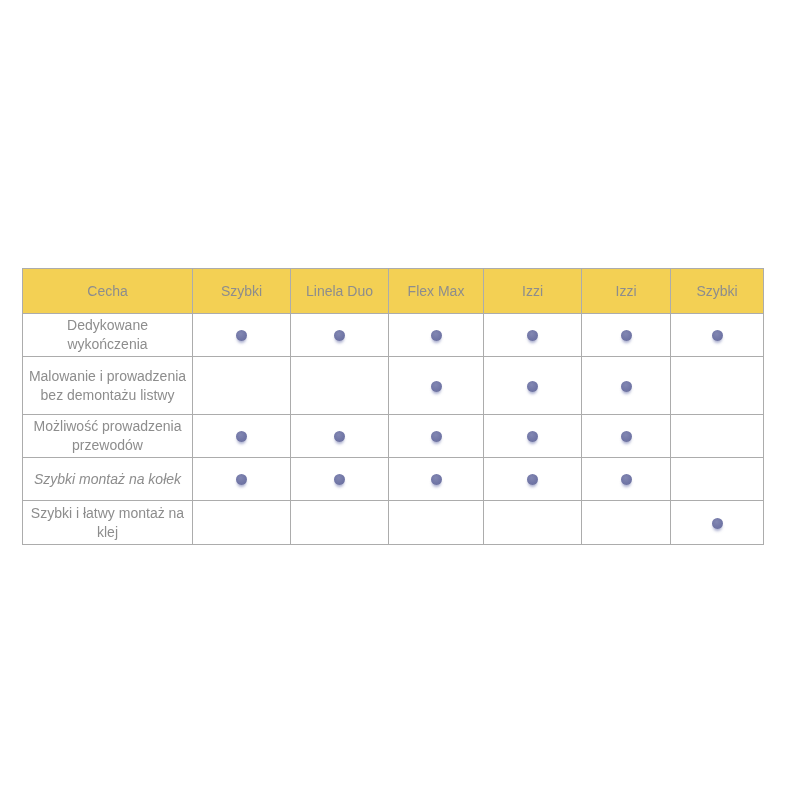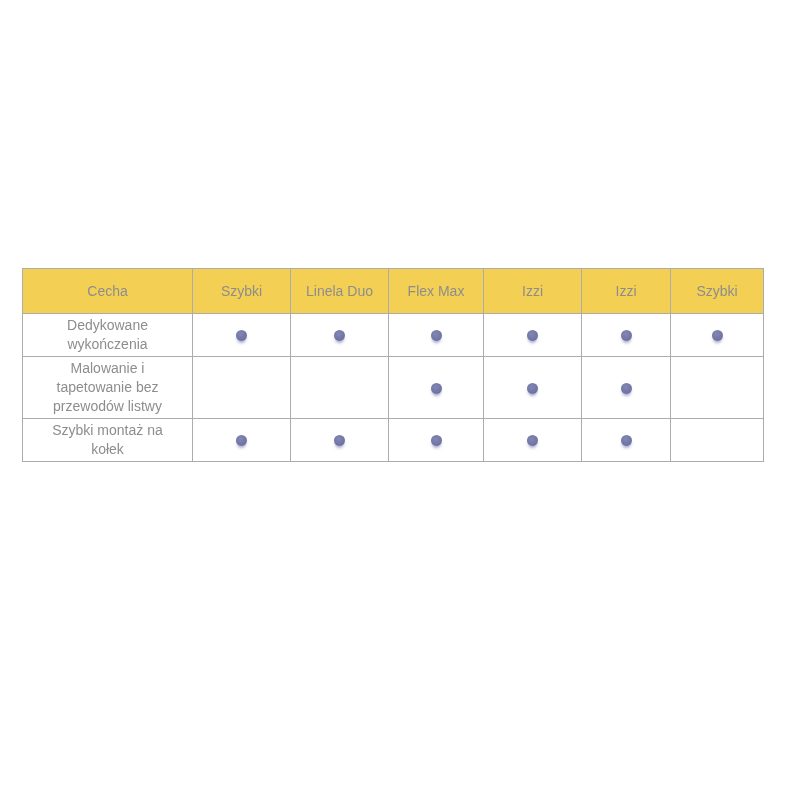--- a/index.html
+++ b/index.html
@@ -32,28 +32,28 @@
     color: var(--header-text, #8D8D8D);
     font-size: 14px;
     line-height: 18px;
     height: 42px;
     padding: 1px 14px;
   }
   td {
     color: var(--body-text, #8D8D8D);
     font-size: 14px;
     line-height: 19px;
-    padding: 2px 12px;
+    padding: 2px 4px;
     background: #ffffff;
     margin-left: 6px;
   }
   tbody tr:nth-child(1) { height: 41px; }
   tbody tr:nth-child(2) { height: 58px; }
   tbody tr:nth-child(3) { height: 43px; }
-  tbody tr:nth-child(4) { height: 43px; }
+  tbody tr:nth-child(4) { height: 43px; font-style: italic; }
   tbody tr:nth-child(5) { height: 44px; }
   .dot {
     display: inline-block;
     width: 11px; height: 11px;
     border-radius: 50%;
     background: radial-gradient(circle at 42% 35%, #8287b2 0%, var(--dot, #7176A6) 55%, #696e9d 100%);
     box-shadow: 0 3px 3px -1px var(--dot-shadow, rgba(140,145,190,0.75));
     vertical-align: middle;
   }
 </style>
@@ -86,32 +86,50 @@
       <tr>
         <td>Dedykowane wykończenia</td>
         <td><span class="dot"></span></td>
         <td><span class="dot"></span></td>
         <td><span class="dot"></span></td>
         <td><span class="dot"></span></td>
         <td><span class="dot"></span></td>
         <td><span class="dot"></span></td>
       </tr>
       <tr>
-        <td>Malowanie i tapetowanie bez przewodów listwy</td>
+        <td>Malowanie i prowadzenia bez demontażu listwy</td>
         <td></td>
         <td></td>
+        <td><span class="dot"></span></td>
+        <td><span class="dot"></span></td>
+        <td><span class="dot"></span></td>
+        <td></td>
+      </tr>
+      <tr>
+        <td>Możliwość prowadzenia przewodów</td>
+        <td><span class="dot"></span></td>
+        <td><span class="dot"></span></td>
         <td><span class="dot"></span></td>
         <td><span class="dot"></span></td>
         <td><span class="dot"></span></td>
         <td></td>
       </tr>
       <tr>
         <td>Szybki montaż na kołek</td>
         <td><span class="dot"></span></td>
         <td><span class="dot"></span></td>
         <td><span class="dot"></span></td>
         <td><span class="dot"></span></td>
         <td><span class="dot"></span></td>
         <td></td>
       </tr>
+      <tr>
+        <td>Szybki i łatwy montaż na klej</td>
+        <td></td>
+        <td></td>
+        <td></td>
+        <td></td>
+        <td></td>
+        <td><span class="dot"></span></td>
+      </tr>
     </tbody>
   </table>
 </div>
 
 </body></html>

